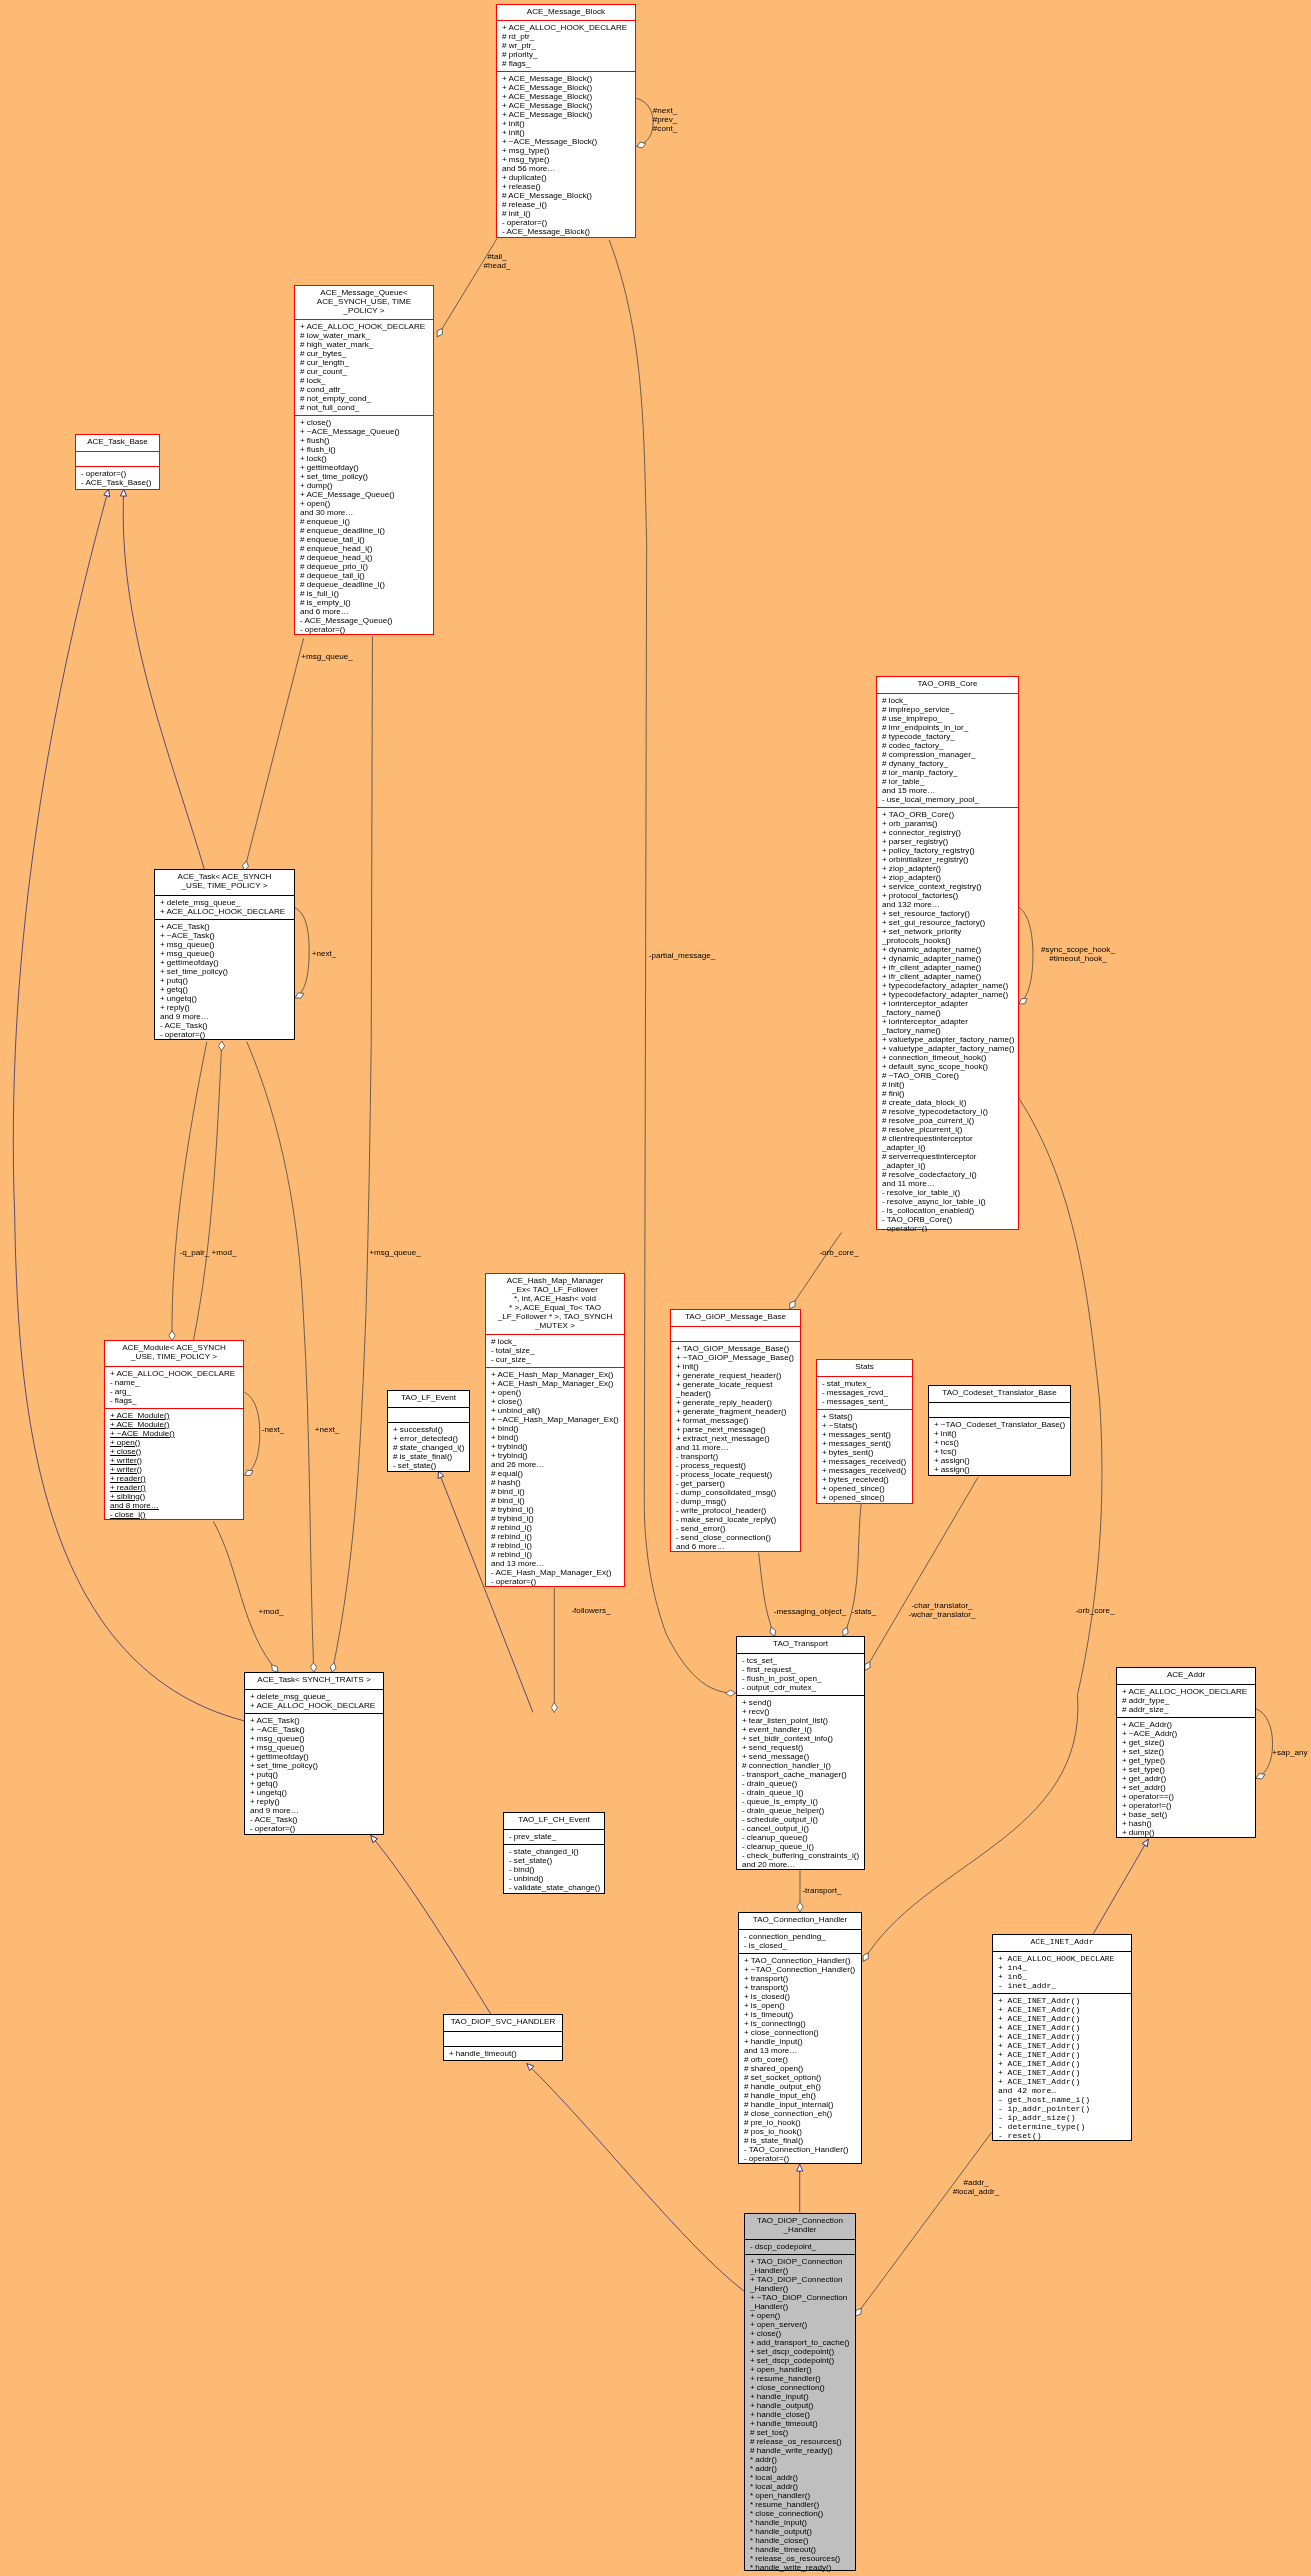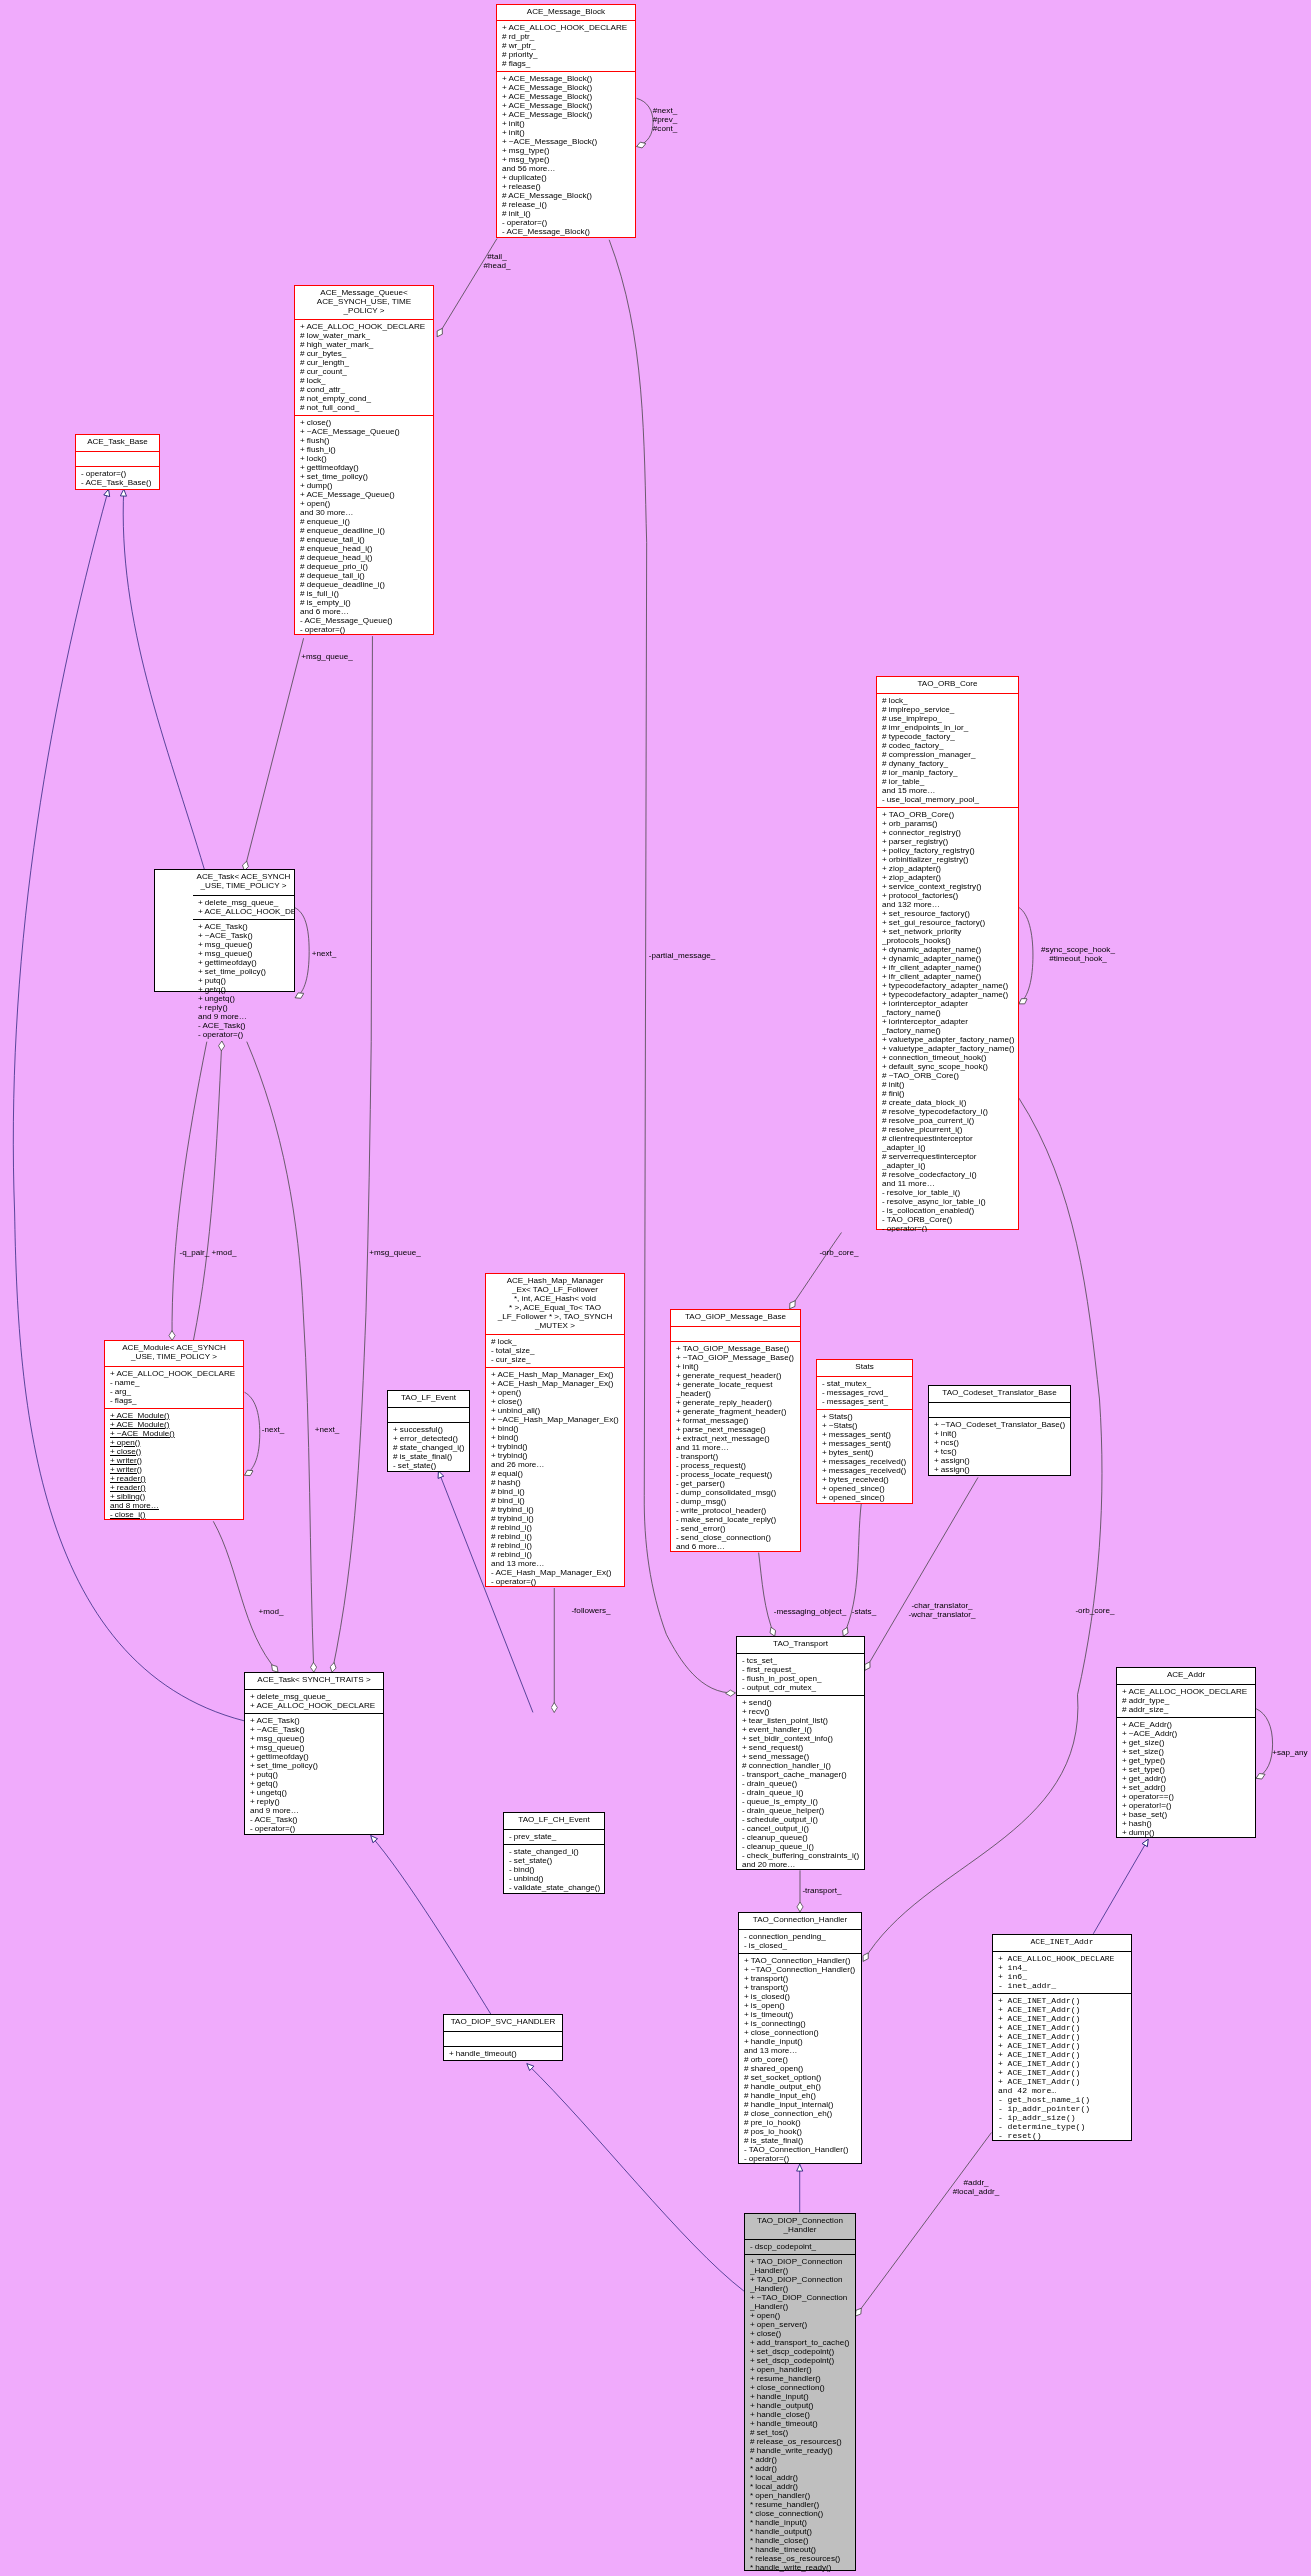--- a/index.html
+++ b/index.html
@@ -1,19 +1,19 @@
 <!DOCTYPE html>
 <html style="font-size:9.8px"><head>
 <meta charset="utf-8">
 <title>TAO_DIOP_Connection_Handler collaboration diagram</title>
 <style>
   *{-webkit-font-smoothing:antialiased;}
   html,body{margin:0;padding:0;background:#ffffff;}
   body{font-family:"Liberation Sans",sans-serif;-webkit-font-smoothing:antialiased;}
-  #canvas{position:relative;width:1311px;height:2576px;overflow:hidden;background:#f0abfc;}
+  #canvas{position:relative;width:1311px;height:2576px;overflow:hidden;background:#fdba74;}
   svg.edges{position:absolute;left:0;top:0;width:1311px;height:2576px;}
   .node{position:absolute;box-sizing:border-box;background:#ffffff;-webkit-font-smoothing:antialiased;
         opacity:0.999;
         border:0.6px solid #000000;font-size:8.1px;line-height:9px;color:#000000;z-index:2;}
   .node.hl{border-color:#ff0000;}
   .node.cur{background:#bfbfbf;border-width:0.9px;}
   .sec{box-sizing:border-box;padding-top:2px;overflow:hidden;white-space:nowrap;}
   .sec.t{text-align:center;}
   .sec.b{border-top:0.6px solid #000000;}
   .node.hl .sec.b{border-top-color:#ff0000;}
@@ -148,21 +148,21 @@
  <div class="sec t" style="height:15.6px;">
   <div class="row">ACE_Task_Base</div>
  </div>
  <div class="sec b l" style="height:15.6px;">
  </div>
  <div class="sec b l" style="height:24.5px;">
   <div class="row">- operator=()</div>
   <div class="row">- ACE_Task_Base()</div>
  </div>
 </div>
-<div class="node" style="left:154px;top:869px;width:141px;height:123px;padding-left:38px;">
+<div class="node" style="left:154px;top:869px;width:141px;height:171px;">
  <div class="sec t" style="height:24.5px;">
   <div class="row">ACE_Task&lt; ACE_SYNCH</div>
   <div class="row">_USE, TIME_POLICY &gt;</div>
  </div>
  <div class="sec b l" style="height:24.5px;">
   <div class="row">+ delete_msg_queue_</div>
   <div class="row">+ ACE_ALLOC_HOOK_DECLARE</div>
  </div>
  <div class="sec b l" style="height:122px;">
   <div class="row">+ ACE_Task()</div>

